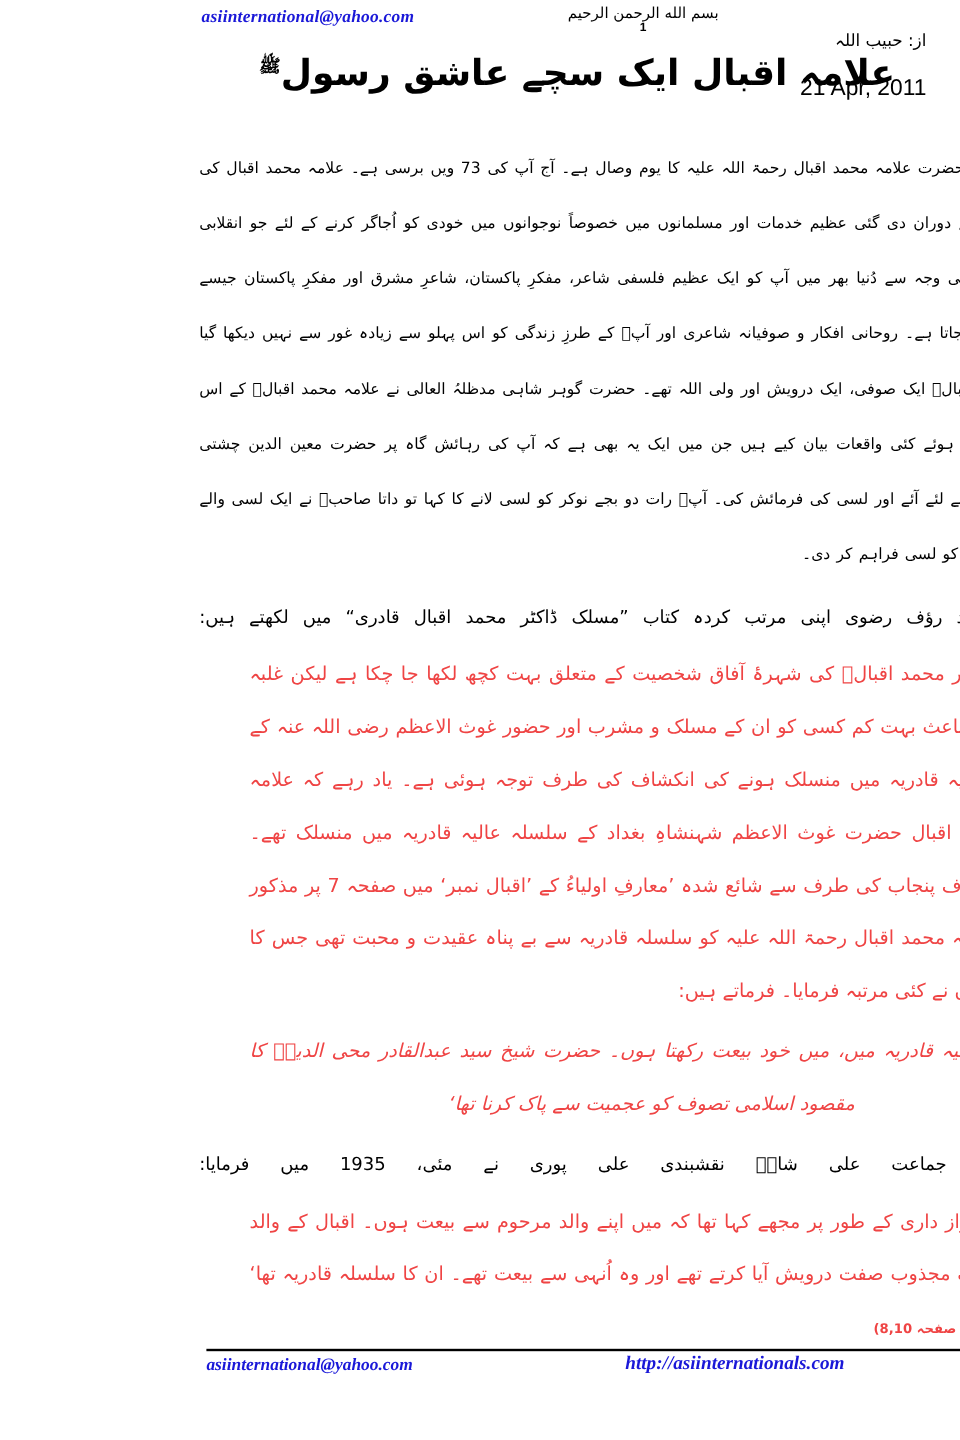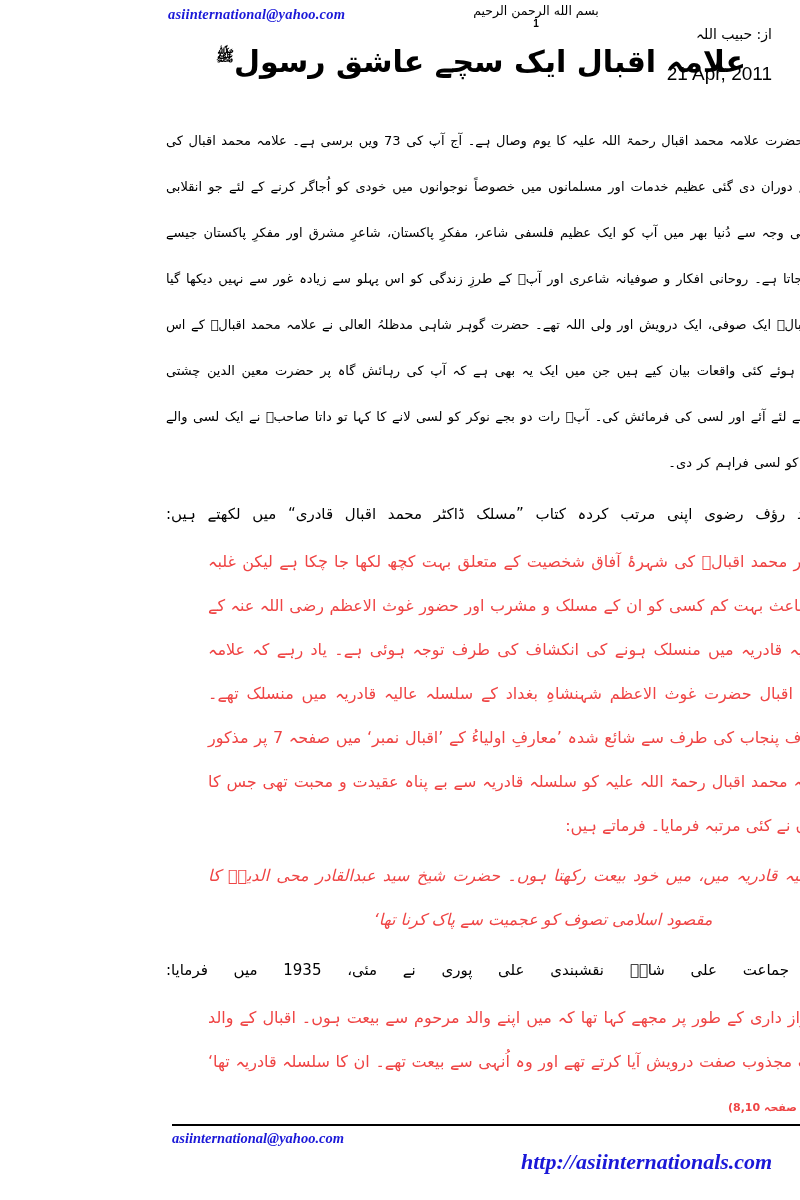--- a/index.html
+++ b/index.html
@@ -191,23 +191,22 @@
   }
   .footer-url {
     position: absolute;
     left: 385px;
     top: 4px;
     direction: ltr;
     color: #1a18d8;
     font-family: "Liberation Serif", serif;
     font-style: italic;
     font-weight: bold;
-    font-size: 22px;
-    white-space: nowrap;
-    margin-top: 21px;
+    font-size: 16px;
+    white-space: nowrap;
   }
 </style>
 </head>
 <body>
 
 <div class="page">
 
   <div class="top-bar">
     <div class="email-top">asiinternational@yahoo.com</div>
 

